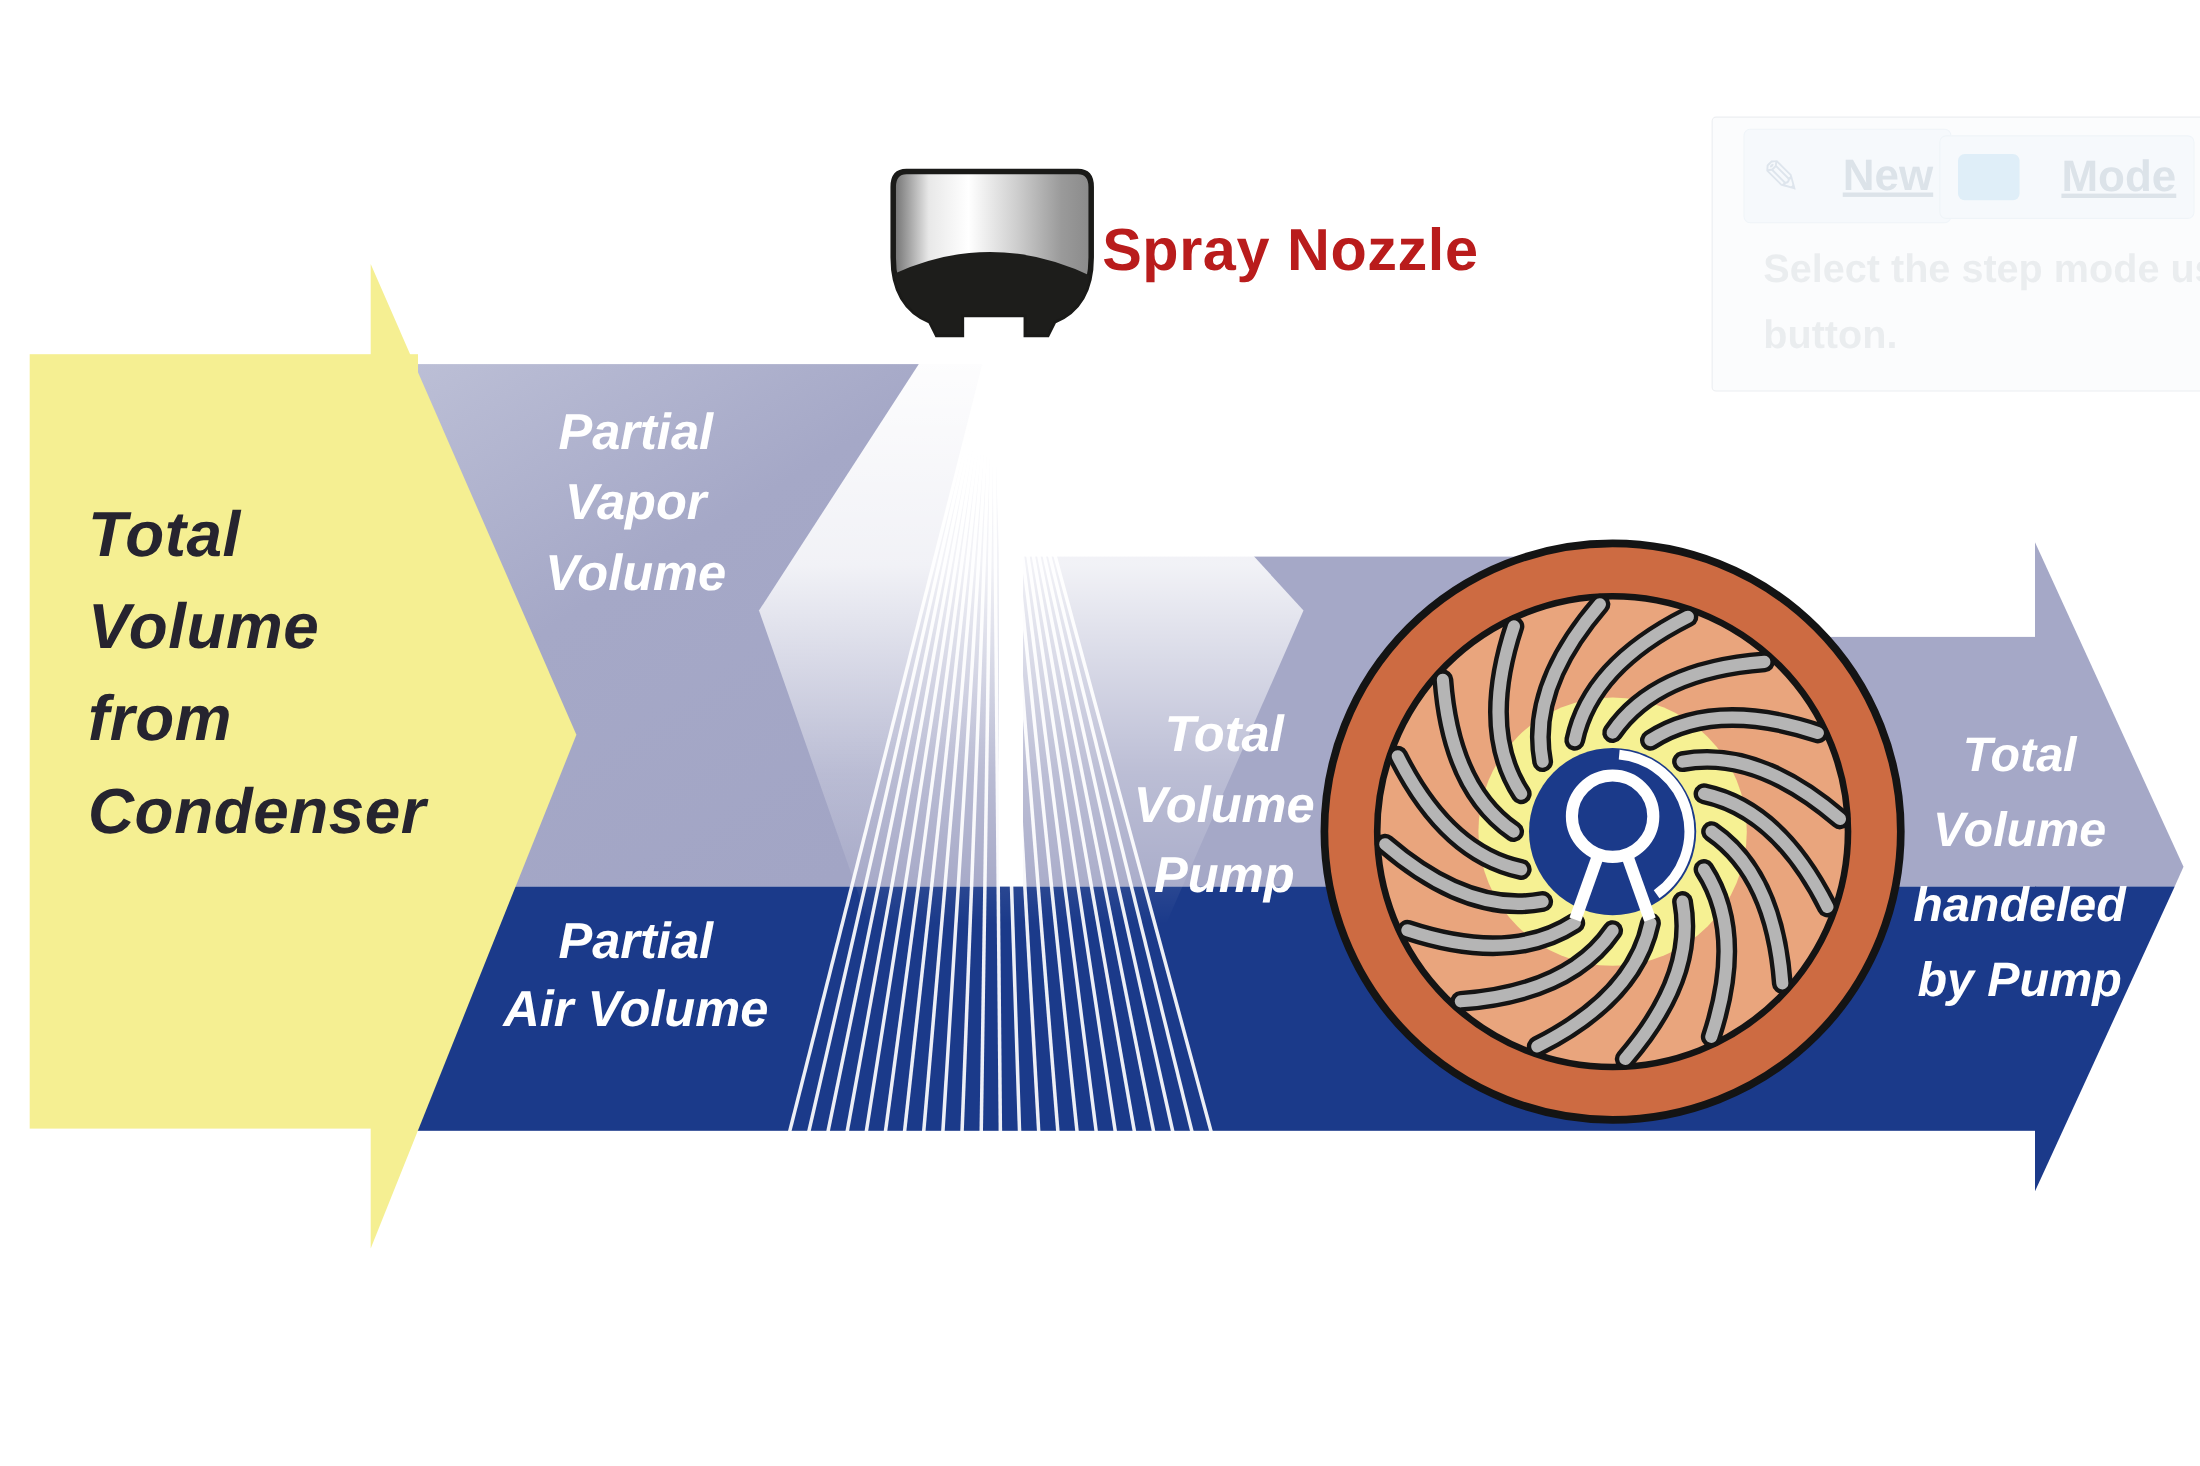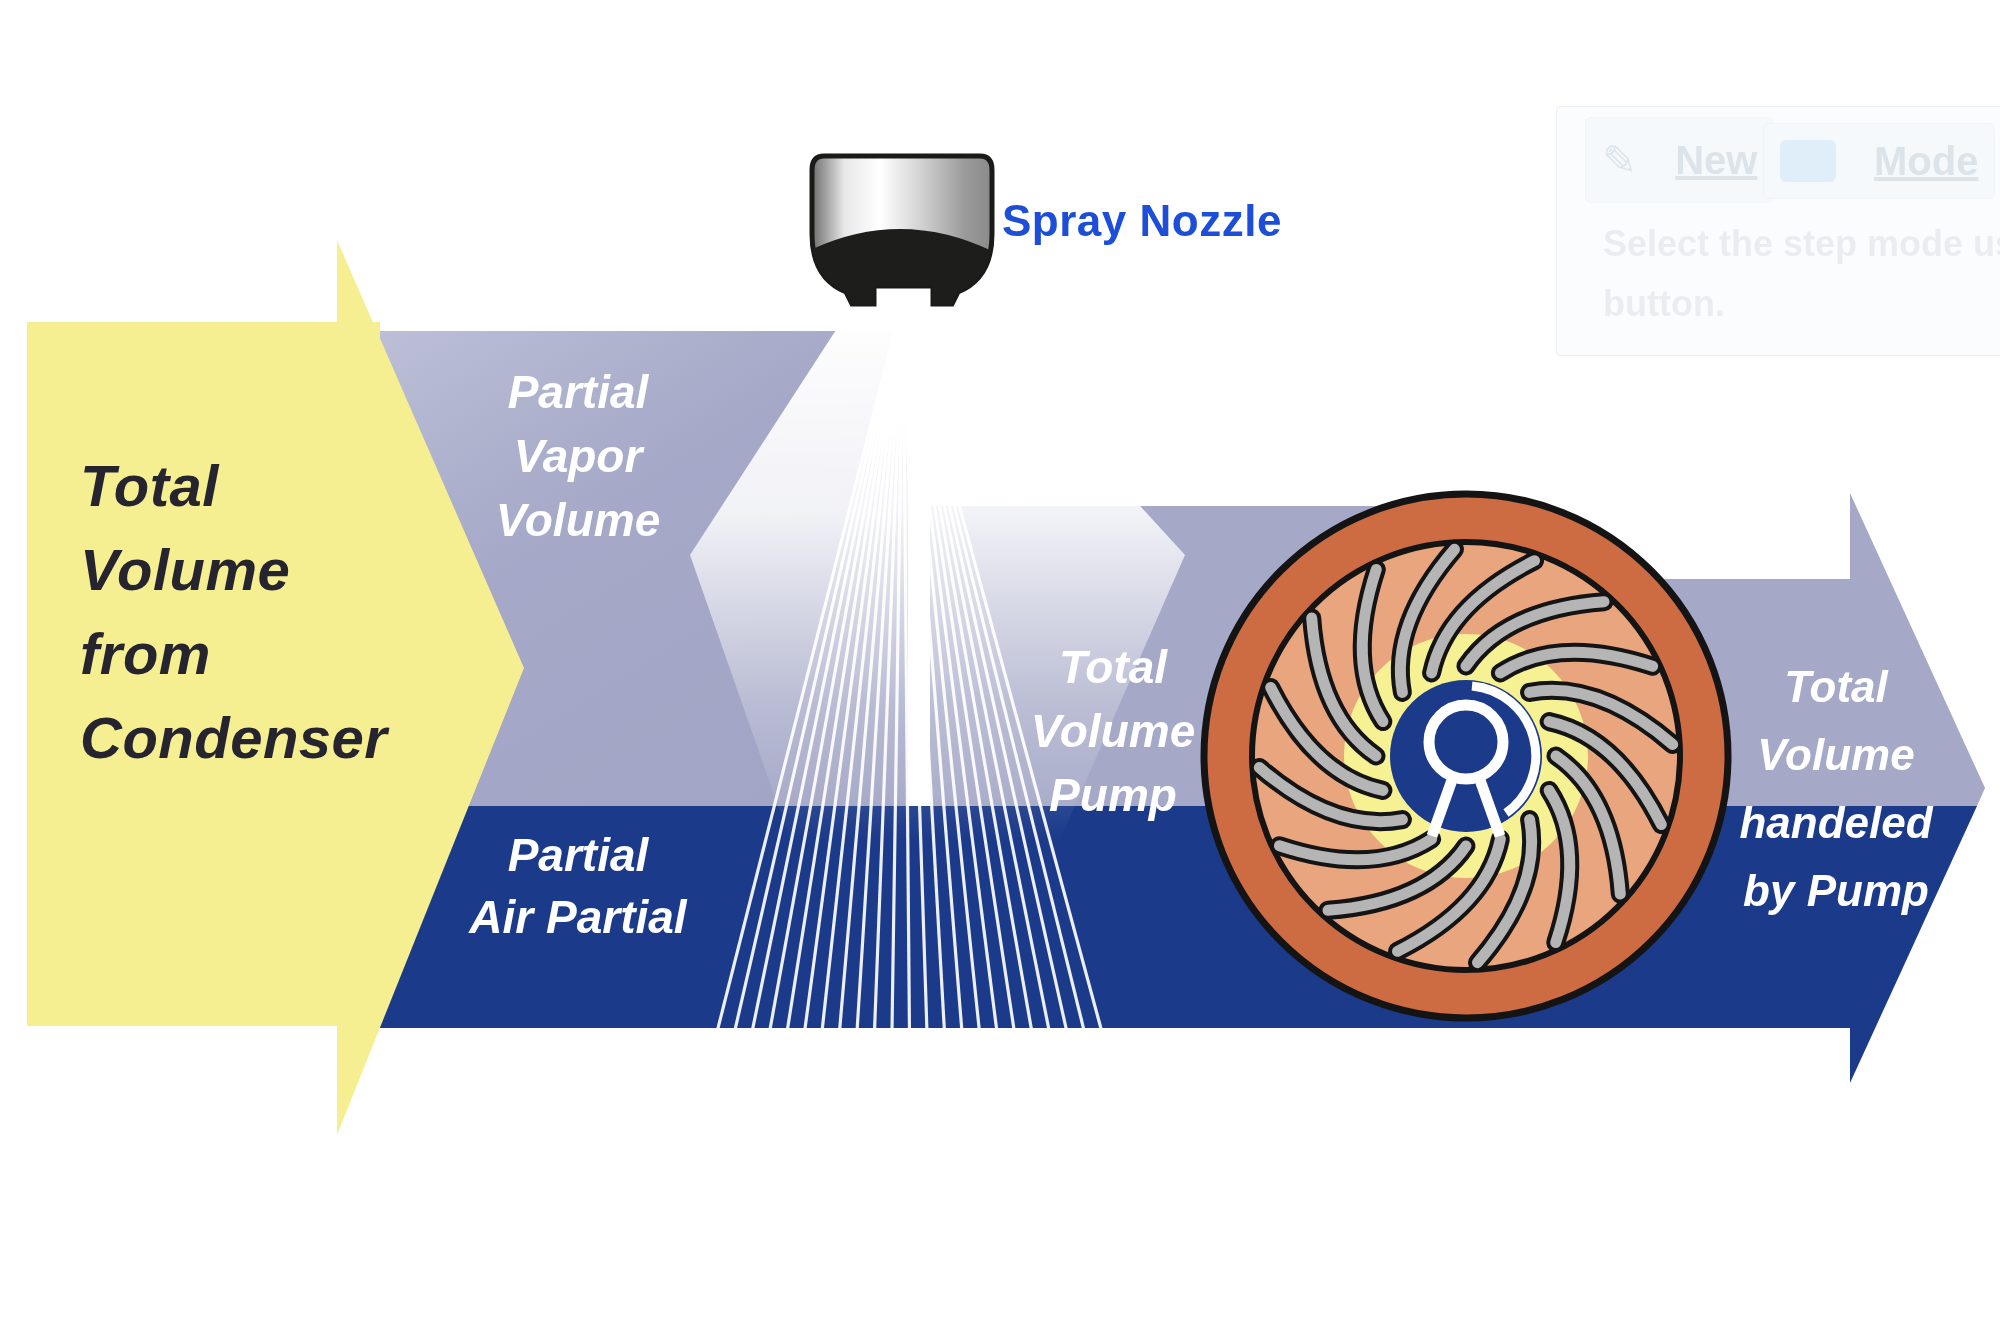--- a/index.html
+++ b/index.html
@@ -9,21 +9,21 @@
     font-family:"Liberation Sans", sans-serif;
   }
   #shapes{position:absolute;left:0;top:0;width:2000px;height:1333px;z-index:1;}
   .lbl{position:absolute;z-index:3;font-weight:bold;}
   .lbl div{white-space:nowrap;font-style:italic;}
   #source-label{left:80px;top:444px;font-size:58px;line-height:84px;color:#26242f;letter-spacing:.5px;}
   #vapor-label{left:378px;top:360px;width:400px;font-size:46px;line-height:64px;color:#ffffff;text-align:center;}
   #air-label{left:378px;top:824px;width:400px;font-size:46px;line-height:62px;color:#ffffff;text-align:center;}
   #topump-label{left:913px;top:635px;width:400px;font-size:46px;line-height:64px;color:#ffffff;text-align:center;}
   #handled-label{left:1636px;top:653px;width:400px;font-size:44px;line-height:68px;color:#ffffff;text-align:center;}
-  #nozzle-label{left:1002px;top:196px;font-size:44px;color:#1d4ed8;letter-spacing:.5px;}
+  #nozzle-label{left:1002px;top:196px;font-size:54px;color:#b91c1c;letter-spacing:.5px;}
 
   
   #ghost-panel{
     position:absolute;left:1556px;top:106px;width:460px;height:248px;z-index:2;
     background:#fbfcfd;border:1px solid #eceef1;border-radius:4px;
   }
   #ghost-inner{opacity:.45;width:100%;height:100%;position:relative;}
   .ghost-btn{position:absolute;display:flex;align-items:center;gap:14px;
     background:#f2f7fc;border:1px solid #e2ecf4;border-radius:6px;padding:10px 16px;}
   #ghost-btn-new{left:28px;top:10px;height:64px;}
@@ -168,21 +168,21 @@
 </div>
 
 <div id="vapor-label" class="lbl">
   <div>Partial</div>
   <div>Vapor</div>
   <div>Volume</div>
 </div>
 
 <div id="air-label" class="lbl">
   <div>Partial</div>
-  <div>Air Partial</div>
+  <div>Air Volume</div>
 </div>
 
 <div id="topump-label" class="lbl">
   <div>Total</div>
   <div>Volume</div>
   <div>Pump</div>
 </div>
 
 <div id="handled-label" class="lbl">
   <div>Total</div>

